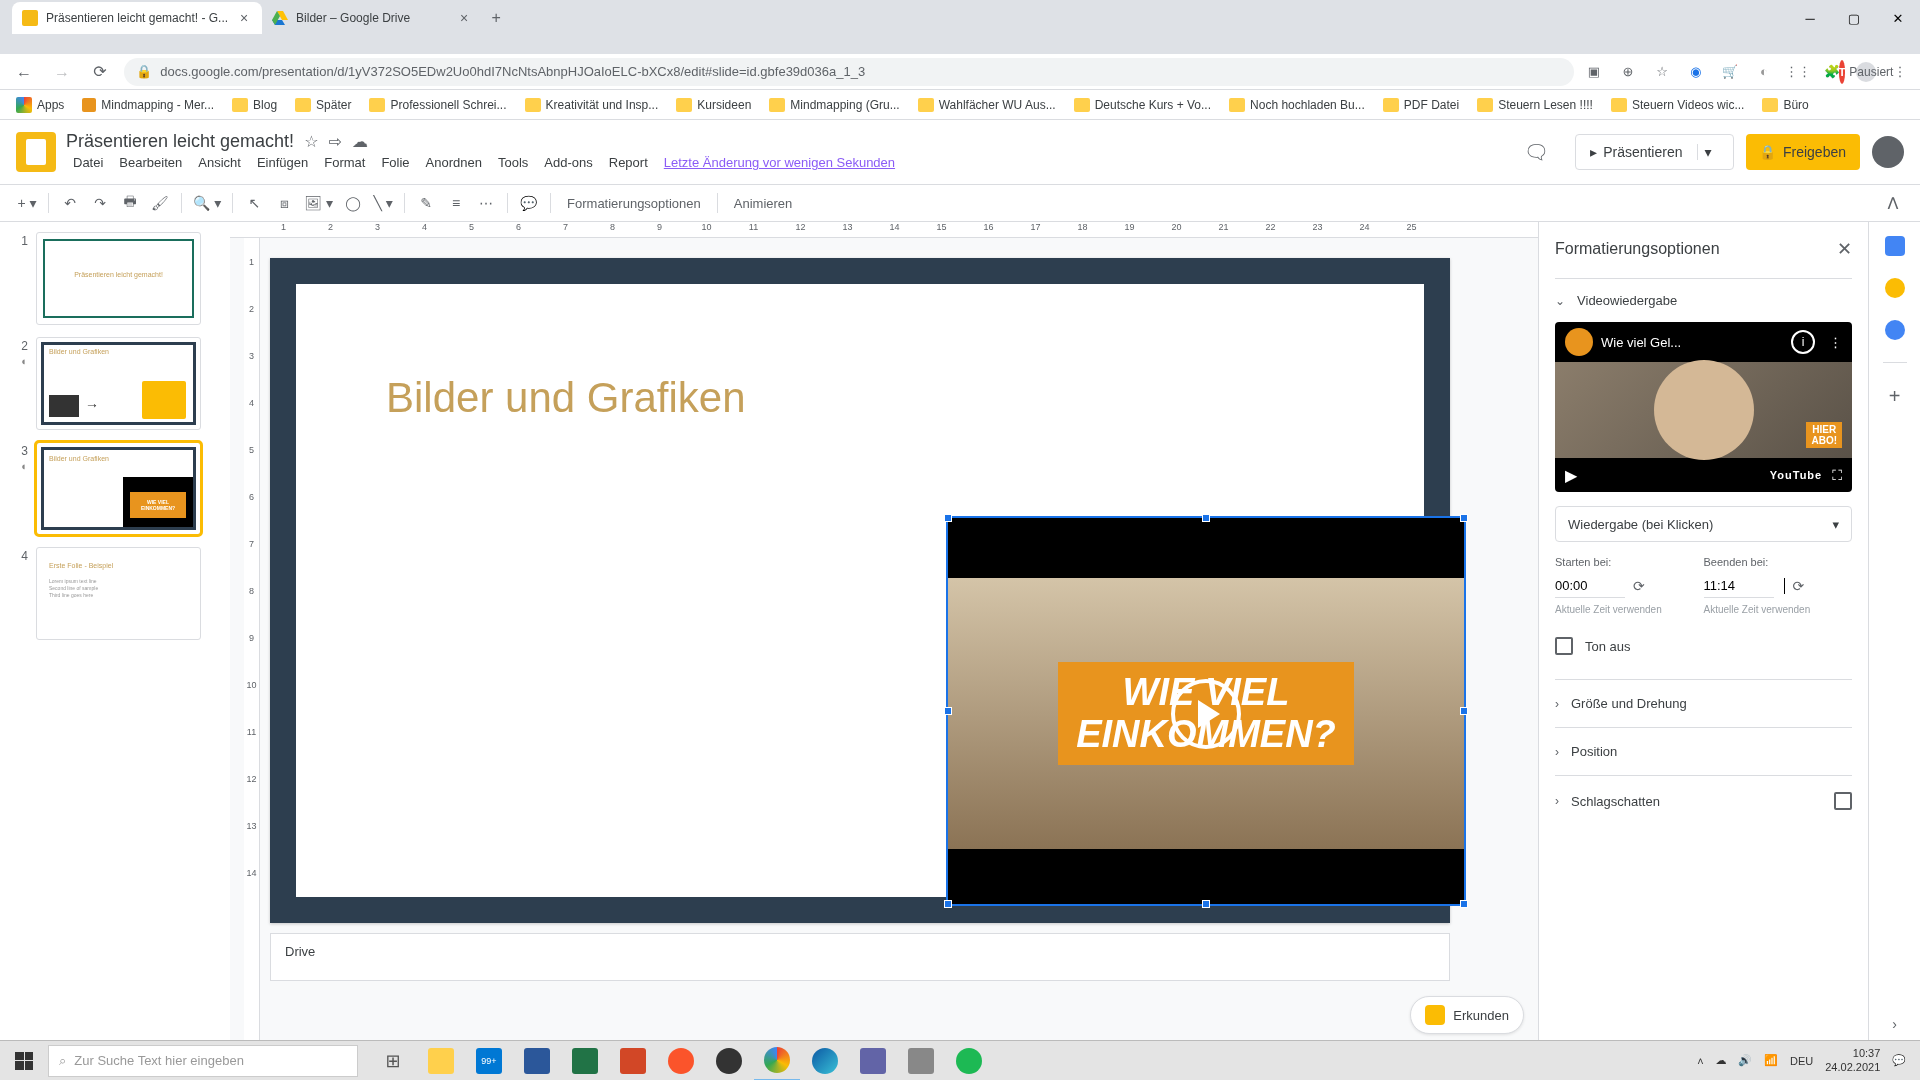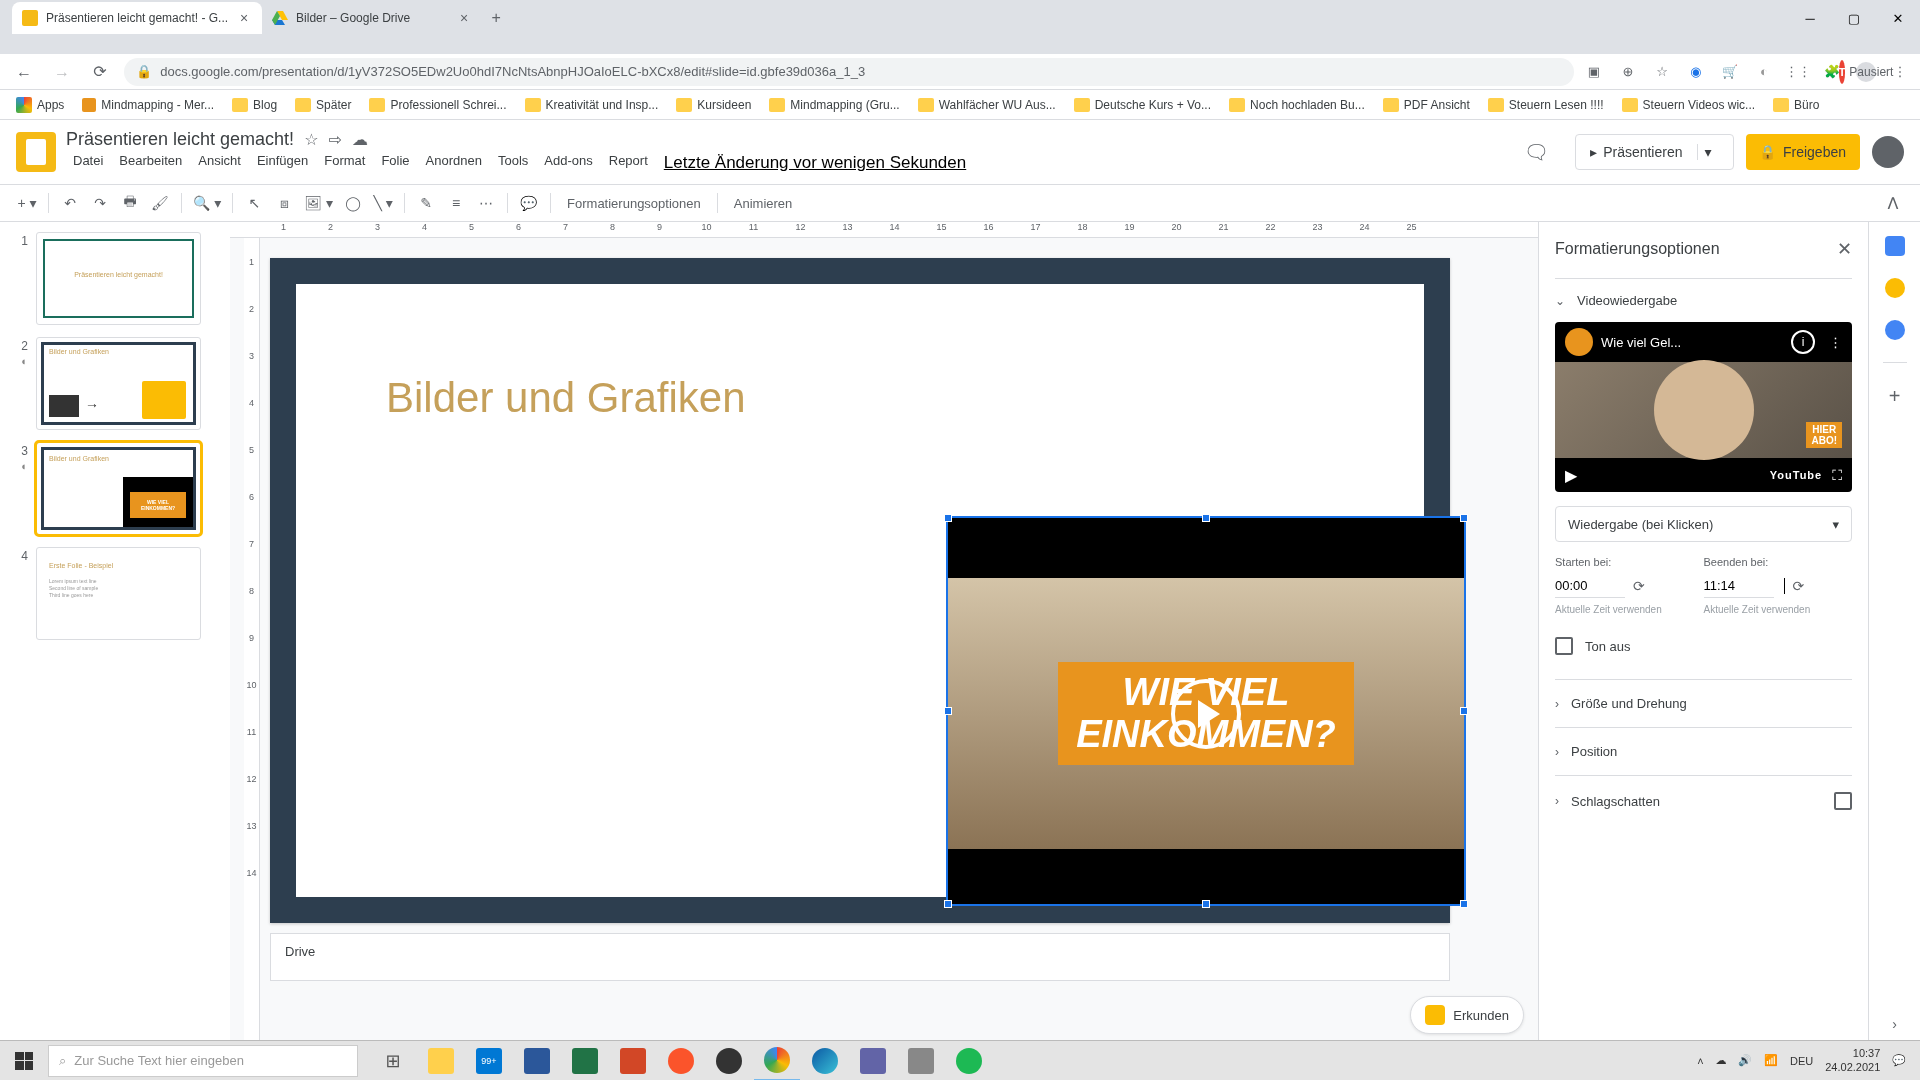--- a/index.html
+++ b/index.html
@@ -25,21 +25,21 @@
 .bm-folder{width:16px;height:14px;background:#ffd04c;border-radius:2px}
 .app-header{height:64px;display:flex;align-items:center;padding:0 16px;gap:10px}
 .slides-logo{width:40px;height:40px;background:#f5ba15;border-radius:4px;display:flex;align-items:center;justify-content:center}
 .slides-logo-inner{width:20px;height:26px;background:#fff;border-radius:2px}
 .doc-info{flex:1}
 .doc-title-row{display:flex;align-items:center;gap:10px}
 .doc-title{font-size:18px;color:#3c4043}
 .doc-star{color:#5f6368;font-size:16px}
 .menu-row{display:flex;gap:2px;margin-top:0}
 .menu-item{padding:3px 7px;font-size:13px;color:#3c4043}
-.last-edit{color:#000000;text-decoration:underline;font-size:17px;padding:3px 7px}
+.last-edit{color:#8b5cf6;text-decoration:underline;font-size:13px;padding:3px 7px}
 .header-actions{display:flex;align-items:center;gap:12px}
 .comment-btn,.present-btn,.share-btn{height:36px;border-radius:4px;display:flex;align-items:center;padding:0 14px;gap:6px;font-size:14px}
 .comment-btn{border:none;color:#5f6368;font-size:20px}
 .present-btn{border:1px solid #dadce0;color:#3c4043}
 .present-dd{width:22px;border-left:1px solid #dadce0;margin-left:8px;display:flex;align-items:center;justify-content:center}
 .share-btn{background:#fbbc04;color:#3c4043;font-weight:500}
 .profile-avatar{width:32px;height:32px;border-radius:50%;background:#5f6368}
 .toolbar{height:38px;border-top:1px solid #dadce0;border-bottom:1px solid #dadce0;display:flex;align-items:center;padding:0 14px;gap:4px}
 .tb-btn{min-width:26px;height:26px;display:flex;align-items:center;justify-content:center;color:#5f6368;font-size:14px;padding:0 3px}
 .tb-sep{width:1px;height:20px;background:#dadce0;margin:0 4px}
@@ -213,21 +213,21 @@
   <div class="bm">
       <span class="bm-folder"></span>
       <span>Deutsche Kurs + Vo...</span>
     </div>
   <div class="bm">
       <span class="bm-folder"></span>
       <span>Noch hochladen Bu...</span>
     </div>
   <div class="bm">
       <span class="bm-folder"></span>
-      <span>PDF Ansicht</span>
+      <span>PDF Datei</span>
     </div>
   <div class="bm">
       <span class="bm-folder"></span>
       <span>Steuern Lesen !!!!</span>
     </div>
   <div class="bm">
       <span class="bm-folder"></span>
       <span>Steuern Videos wic...</span>
     </div>
   <div class="bm">

